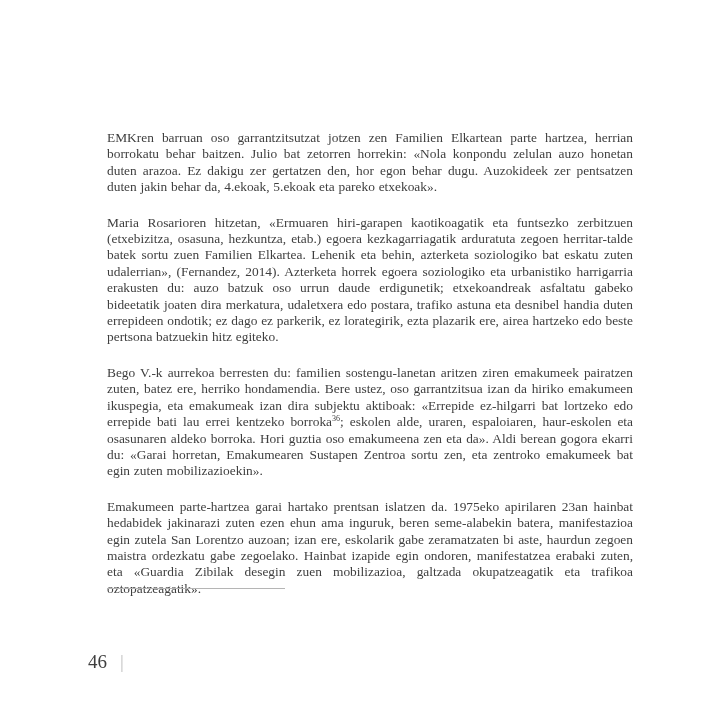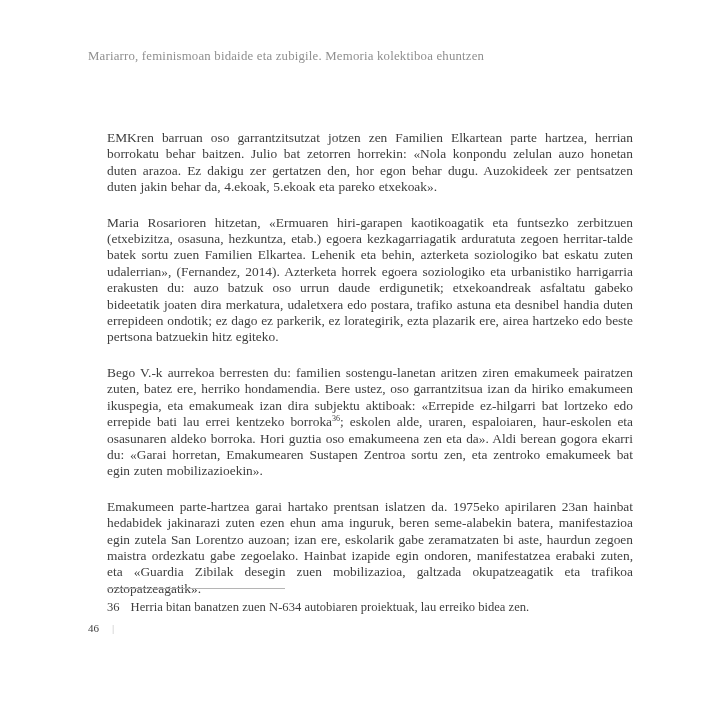--- a/index.html
+++ b/index.html
@@ -62,47 +62,43 @@
     font-size: 12.6px;
     line-height: 15.5px;
     color: #3e3e3e;
   }
   .fn-num {
     padding-right: 11px;
   }
   .footer {
     position: absolute;
     left: 88px;
-    top: 622px;
-    font-size: 11px;
+    top: 651px;
+    font-size: 19px;
     color: #3e3e3e;
   }
   .footer-bar {
     margin-left: 13px;
     color: #c2c2c2;
     font-weight: 300;
   }
 </style>
 </head>
 <body>
 
 <div class="page">
 
-  <div class="running-header">Mariarro, feminismoan bidaide eta zubigile. Memoria kolektiboa ehuntzen</div>
 
   <div class="body-text">
     <p class="para">EMKren barruan oso garrantzitsutzat jotzen zen Familien Elkartean parte hartzea, herrian borrokatu behar baitzen. Julio bat zetorren horrekin: «Nola konpondu zelulan auzo honetan duten arazoa. Ez dakigu zer gertatzen den, hor egon behar dugu. Auzokideek zer pentsatzen duten jakin behar da, 4.ekoak, 5.ekoak eta pareko etxekoak».</p>
     <p class="para">Maria Rosarioren hitzetan, «Ermuaren hiri-garapen kaotikoagatik eta funtsezko zerbitzuen (etxebizitza, osasuna, hezkuntza, etab.) egoera kezkagarriagatik arduratuta zegoen herritar-talde batek sortu zuen Familien Elkartea. Lehenik eta behin, azterketa soziologiko bat eskatu zuten udalerrian», (Fernandez, 2014). Azterketa horrek egoera soziologiko eta urbanistiko harrigarria erakusten du: auzo batzuk oso urrun daude erdigunetik; etxekoandreak asfaltatu gabeko bideetatik joaten dira merkatura, udaletxera edo postara, trafiko astuna eta desnibel handia duten errepideen ondotik; ez dago ez parkerik, ez lorategirik, ezta plazarik ere, airea hartzeko edo beste pertsona batzuekin hitz egiteko.</p>
     <p class="para"><span>Bego V.-k aurrekoa berresten du: familien sostengu-lanetan aritzen ziren emakumeek pairatzen zuten, batez ere, herriko hondamendia. Bere ustez, oso garrantzitsua izan da hiriko emakumeen ikuspegia, eta emakumeak izan dira subjektu aktiboak: «Errepide ez-hilgarri bat lortzeko edo errepide bati lau errei kentzeko borroka</span><sup class="fnref">36</sup><span>; eskolen alde, uraren, espaloiaren, haur-eskolen eta osasunaren aldeko borroka. Hori guztia oso emakumeena zen eta da». Aldi berean gogora ekarri du: «Garai horretan, Emakumearen Sustapen Zentroa sortu zen, eta zentroko emakumeek bat egin zuten mobilizazioekin».</span></p>
     <p class="para">Emakumeen parte-hartzea garai hartako prentsan islatzen da. 1975eko apirilaren 23an hainbat hedabidek jakinarazi zuten ezen ehun ama inguruk, beren seme-alabekin batera, manifestazioa egin zutela San Lorentzo auzoan; izan ere, eskolarik gabe zeramatzaten bi aste, haurdun zegoen maistra ordezkatu gabe zegoelako. Hainbat izapide egin ondoren, manifestatzea erabaki zuten, eta «Guardia Zibilak desegin zuen mobilizazioa, galtzada okupatzeagatik eta trafikoa oztopatzeagatik».</p>
   </div>
 
   <div class="footnote-rule"></div>
 
-  <div class="footnote">
-    <span class="fn-num">36</span><span class="fn-text">Herria bitan banatzen zuen N-634 autobiaren proiektuak, lau erreiko bidea zen.</span>
-  </div>
 
   <div class="footer">
     <span class="page-num">46</span><span class="footer-bar">|</span>
   </div>
 
 </div>
 
 </body></html>

